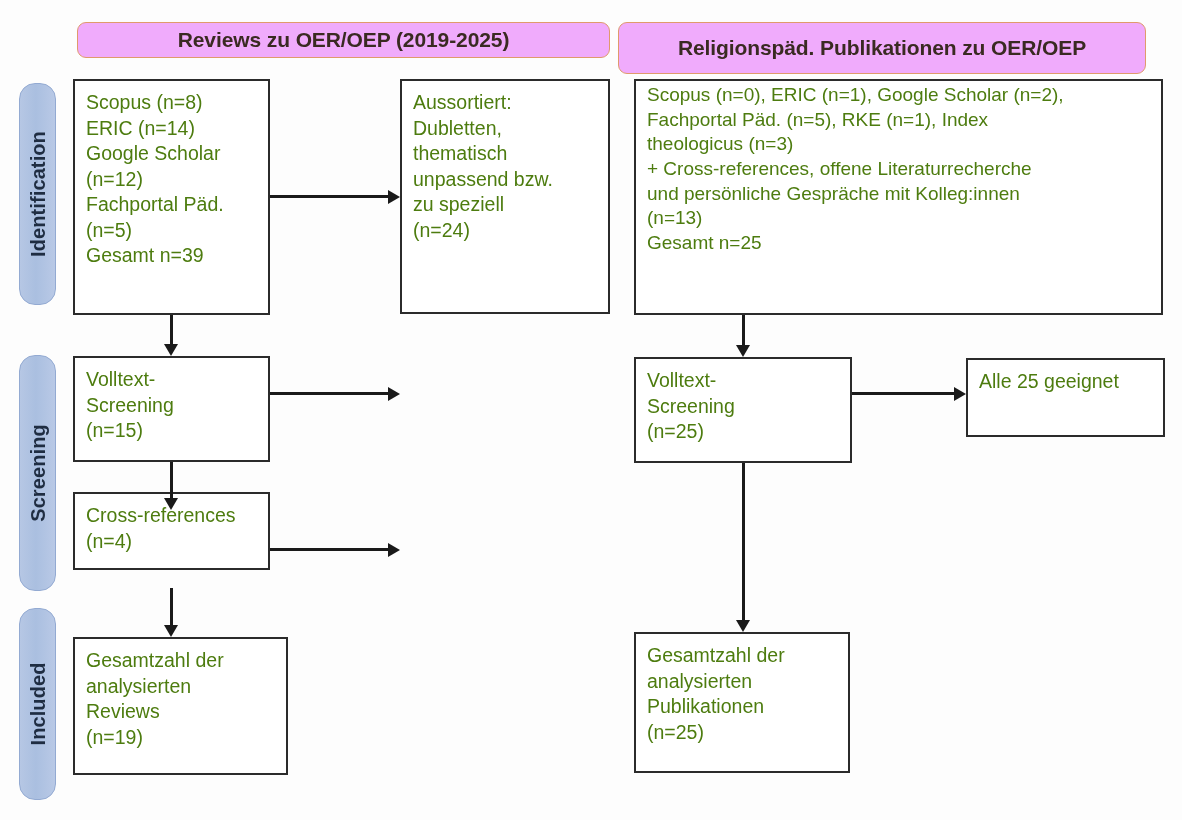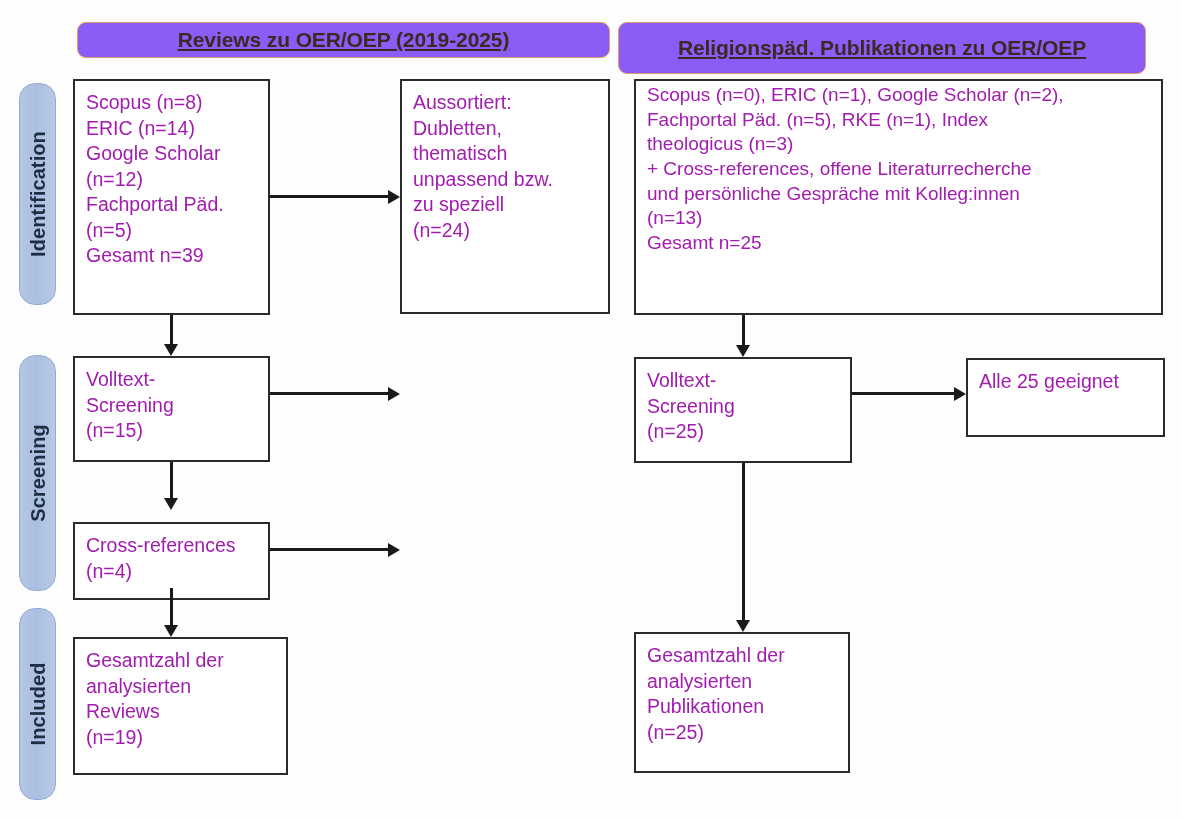--- a/index.html
+++ b/index.html
@@ -13,34 +13,33 @@
     width: 1182px;
     height: 820px;
     background: #fdfdfd;
     font-family: "Liberation Sans", "DejaVu Sans", sans-serif;
     overflow: hidden;
   }
 
   
   .col-header {
     position: absolute;
-    background: #8b5cf6;
+    background: #f0abfc;
     border: 1.5px solid #E09A6C;
     border-radius: 9px;
     color: #3a2a22;
     font-weight: bold;
     font-size: 21px;
     letter-spacing: -0.1px;
     display: flex;
     align-items: center;
     justify-content: center;
     box-sizing: border-box;
     text-align: left;
     white-space: nowrap;
-    text-decoration: underline;
   }
 
   
   .stage-pill {
     position: absolute;
     background: linear-gradient(to right, #b6c7e4 0%, #aabfe0 45%, #b9c9e6 100%);
     border: 1.3px solid #93aad2;
     border-radius: 16px;
     box-sizing: border-box;
   }
@@ -57,21 +56,21 @@
     letter-spacing: 0.1px;
   }
 
   
   .flow-box {
     position: absolute;
     background: #ffffff;
     border: 2.5px solid #2b2b2b;
     box-sizing: border-box;
     padding: 9px 10px 6px 11px;
-    color: #a21caf;
+    color: #4d7c0f;
     font-size: 19.5px;
     line-height: 1.31;
     white-space: pre-line;
     overflow: hidden;
   }
   .flow-box.dense {
     font-size: 19px;
     line-height: 1.30;
     padding-top: 2px;
   }
@@ -134,21 +133,21 @@
 thematisch
 unpassend bzw.
 zu speziell
 (n=24)</div>
 
   <div class="flow-box" style="left:73px; top:356px; width:197px; height:106px;">Volltext-
 Screening
 (n=15)</div>
 
 
-  <div class="flow-box" style="left:73px; top:522px; width:197px; height:78px;">Cross-references
+  <div class="flow-box" style="left:73px; top:492px; width:197px; height:78px;">Cross-references
 (n=4)</div>
 
 
   <div class="flow-box" style="left:73px; top:637px; width:215px; height:138px;">Gesamtzahl der
 analysierten
 Reviews
 (n=19)</div>
 
   <div class="flow-box dense" style="left:634px; top:79px; width:529px; height:236px;">Scopus (n=0), ERIC (n=1), Google Scholar (n=2),
 Fachportal Päd. (n=5), RKE (n=1), Index

